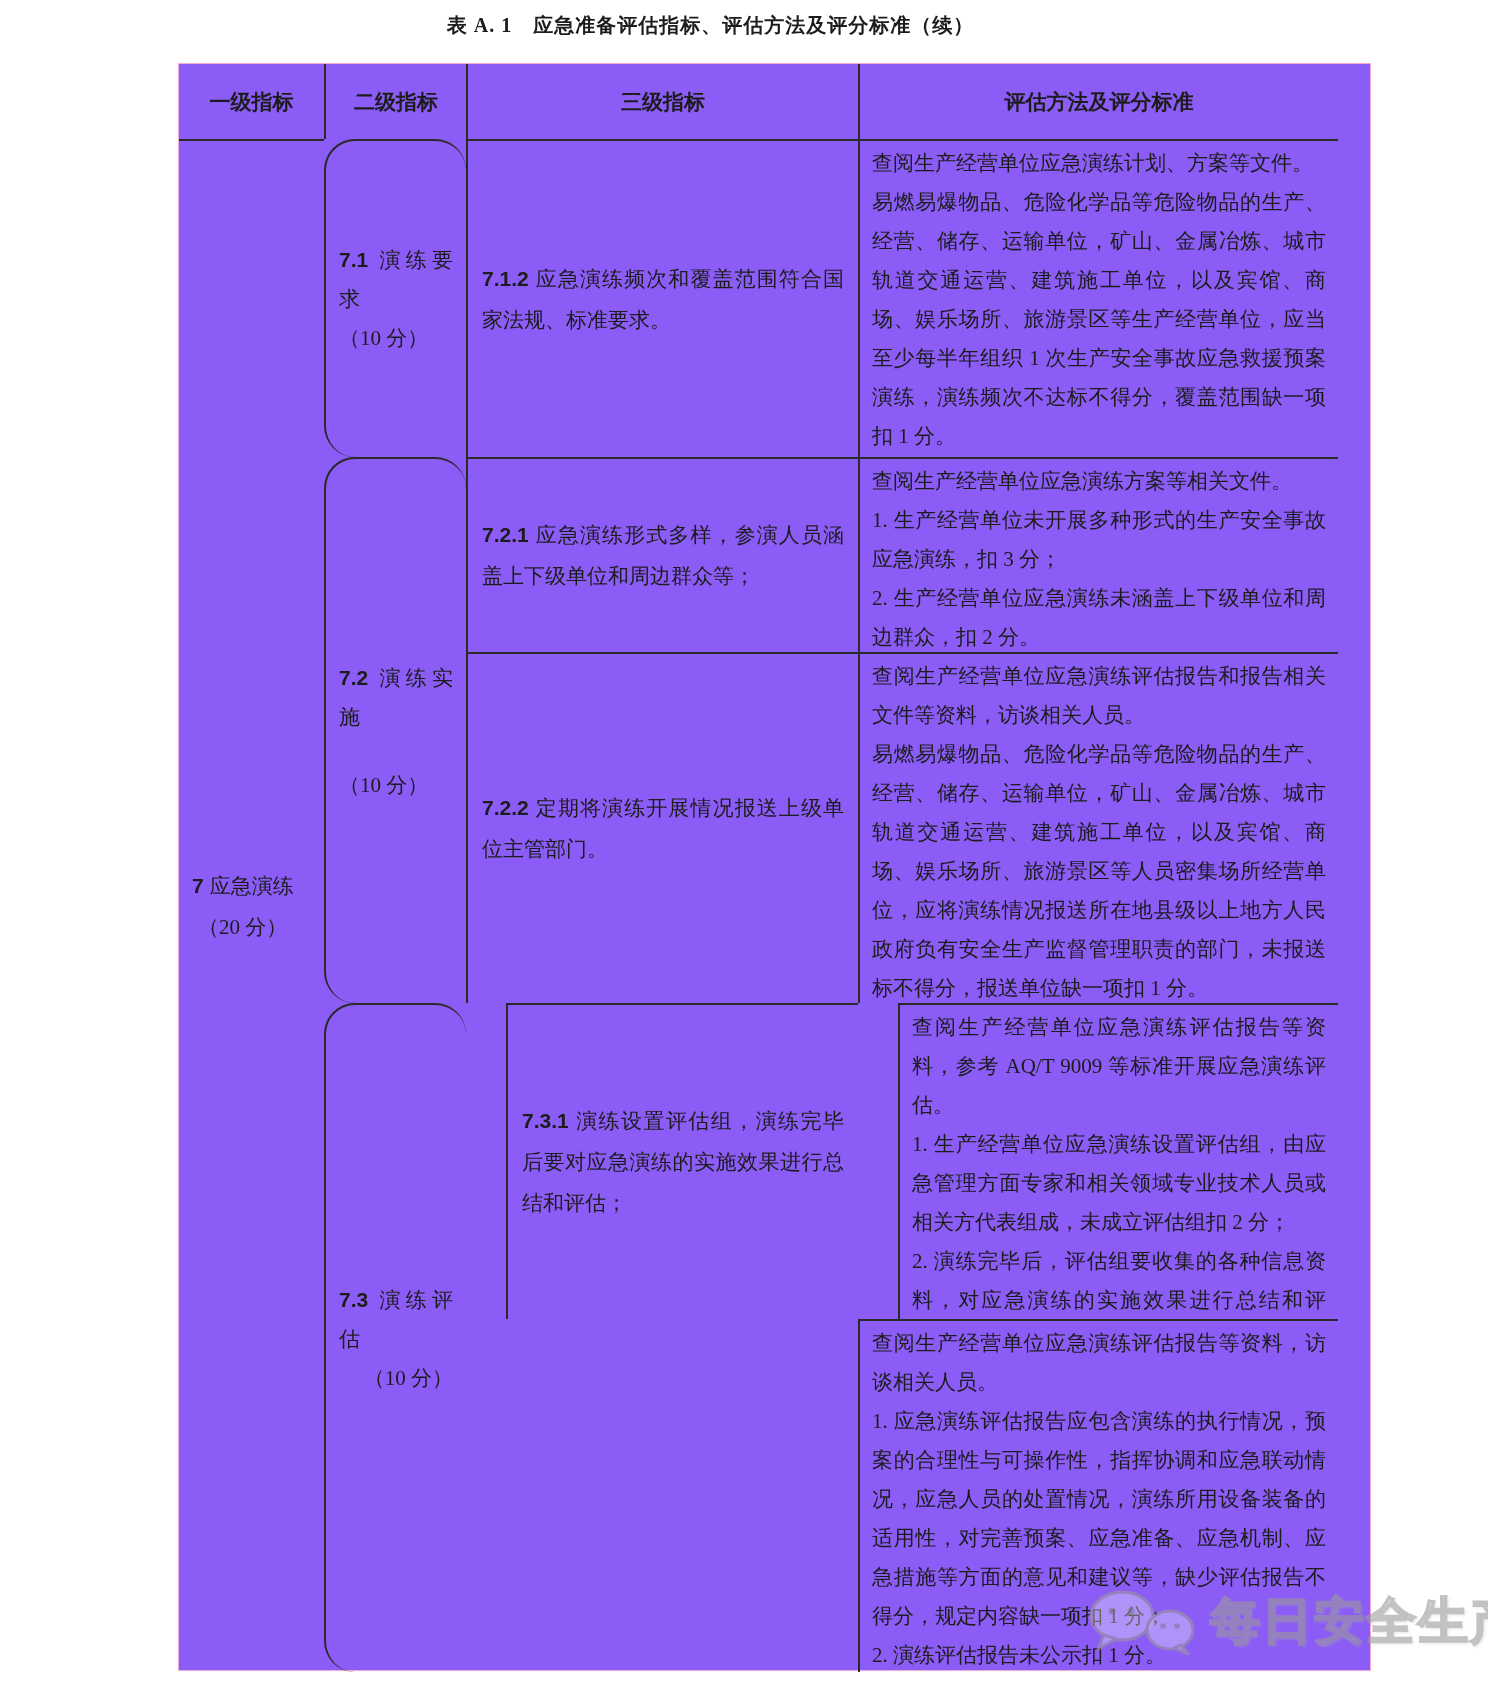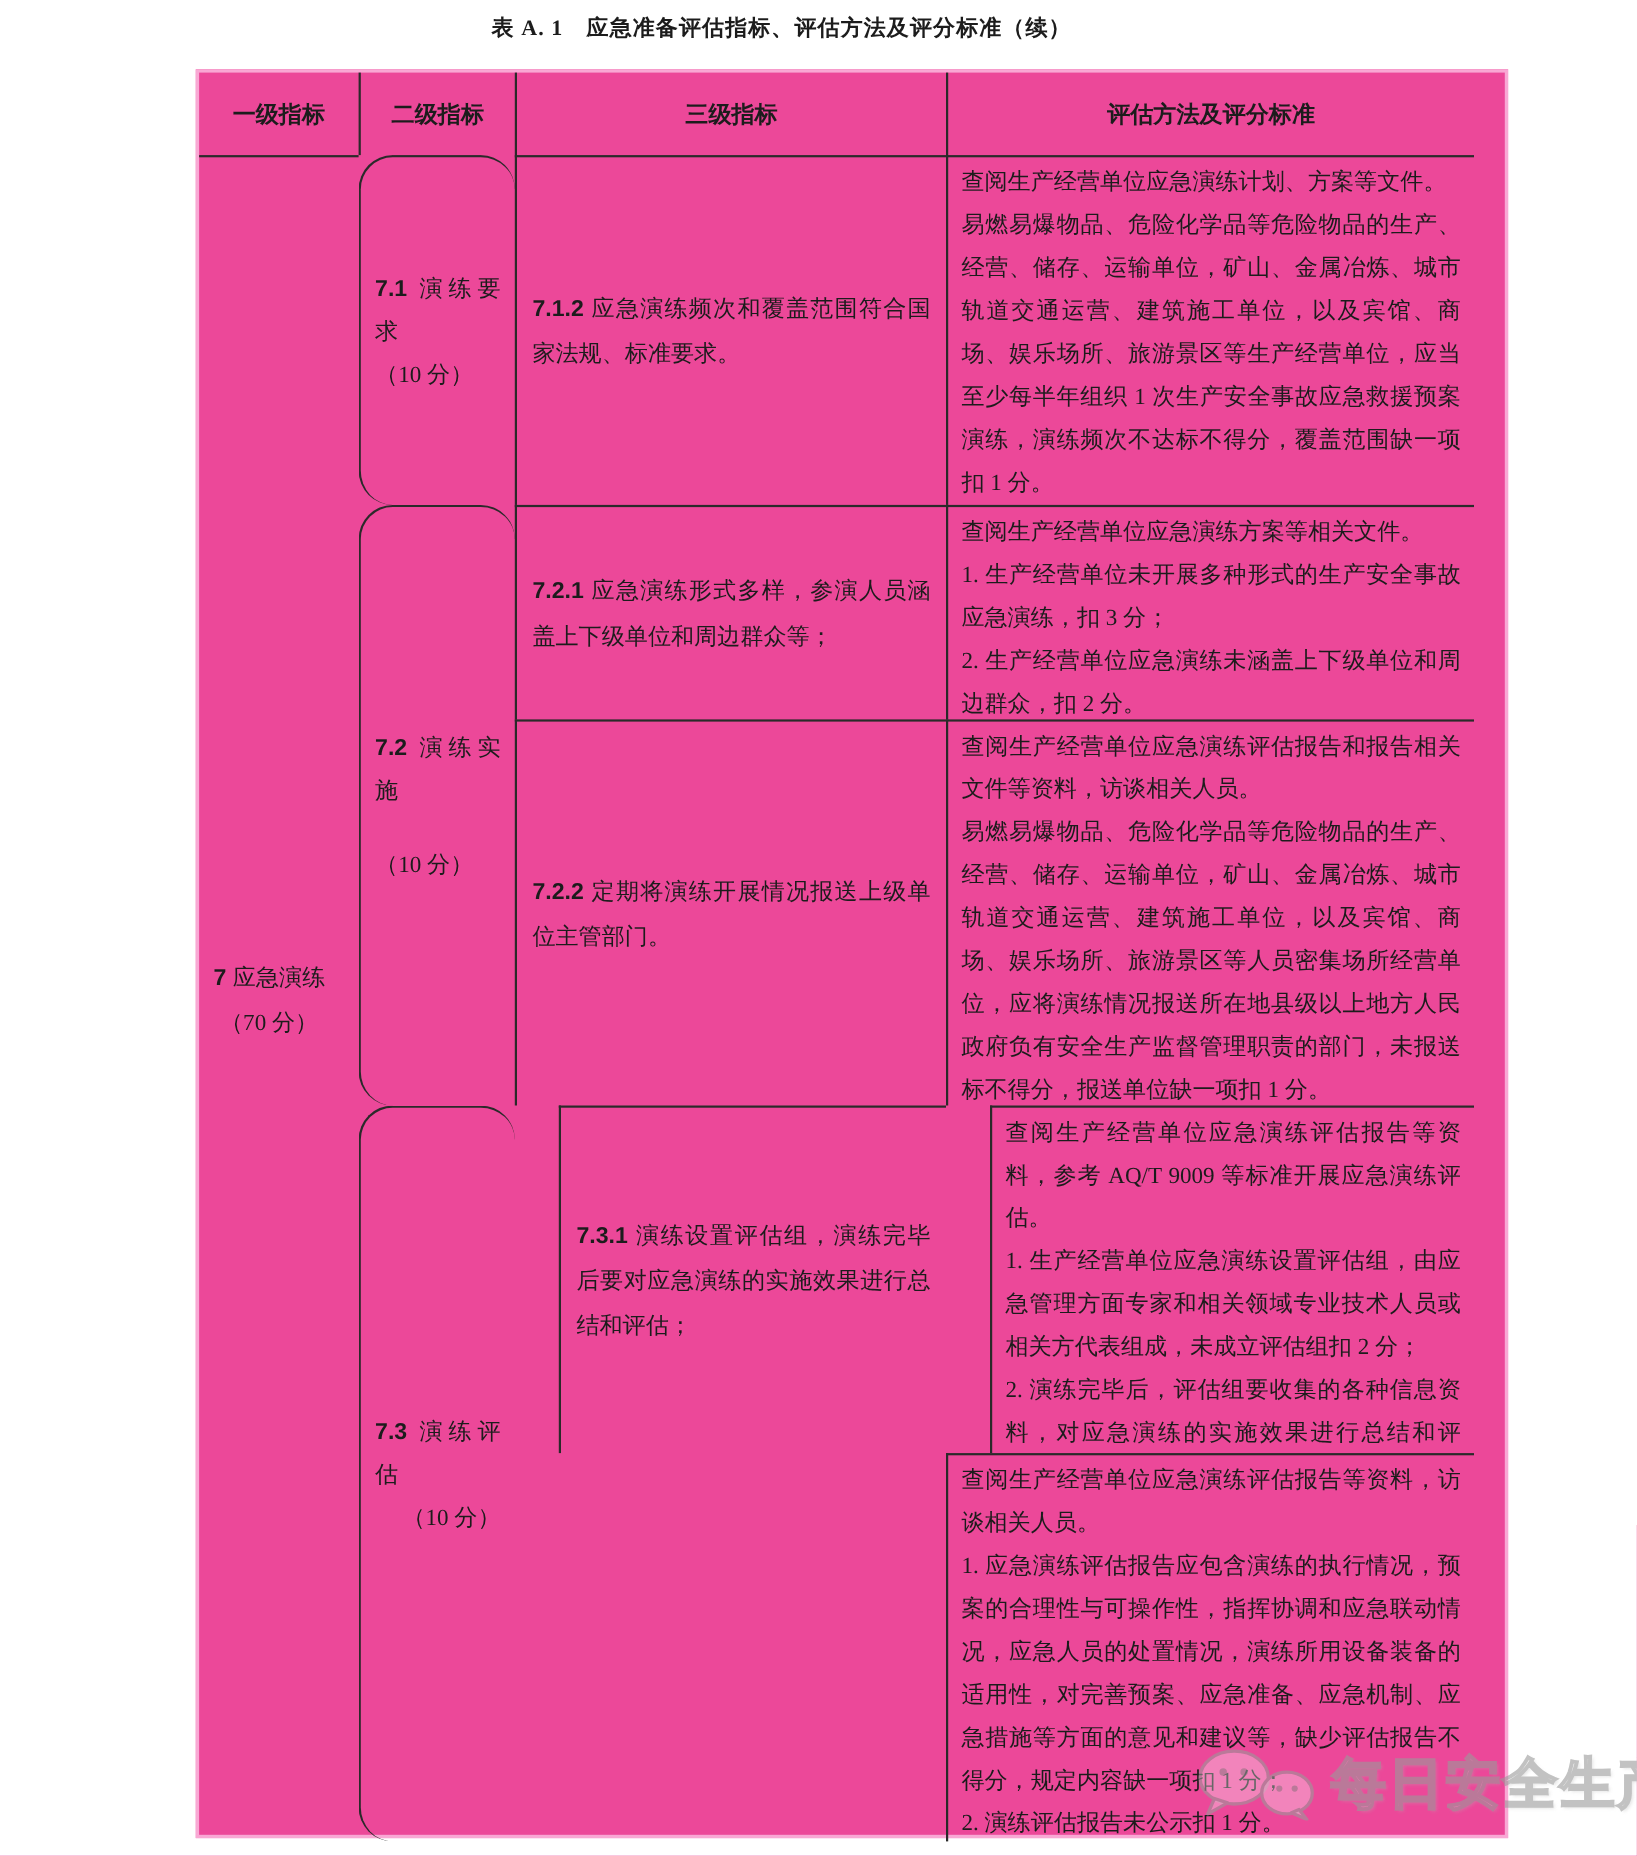--- a/index.html
+++ b/index.html
@@ -10,21 +10,21 @@
   }
   .page-title{
     position:absolute;left:131px;top:12px;width:1159px;
     text-align:center;font-size:20px;font-weight:bold;letter-spacing:1px;
   }
   .tbl{
     position:absolute;left:178px;top:63px;width:1193px;height:1608px;
     display:grid;
     grid-template-columns:145px 142px 392px 480px;
     grid-template-rows:75px 318px 195px 351px 316px 353px;
-    border:3px solid #f9a8d4;box-sizing:border-box;background:#ec4899;
+    border:1px solid #f9a8d4;box-sizing:border-box;background:#8b5cf6;
   }
   .cell{border-left:2px solid #2a2a2a;border-top:2px solid #2a2a2a;overflow:hidden;font-size:21px;}
   .c1{grid-column:1;border-left:none;}
   .c2{grid-column:2;}
   .c3{grid-column:3;}
   .c4{grid-column:4;}
   .r1{grid-row:1;border-top:none;}
   .r2{grid-row:2;}
   .r3{grid-row:3;}
   .r4{grid-row:4;}
@@ -62,21 +62,21 @@
 
 <div class="tbl">
 
   <div class="cell c1 r1 th">一级指标</div>
   <div class="cell c2 r1 th">二级指标</div>
   <div class="cell c3 r1 th">三级指标</div>
   <div class="cell c4 r1 th">评估方法及评分标准</div>
 
   <div class="cell c1 rspan-all vcenter lv1">
     <p><b class="num">7</b><span>应急演练</span></p>
-    <p class="score">（70 分）</p>
+    <p class="score">（20 分）</p>
   </div>
 
   <div class="cell c2 r2 vcenter lv2">
     <p><b class="num">7.1</b><span>演练要求</span></p>
     <p>（10 分）</p>
   </div>
   <div class="cell c2 rspan-34 vcenter lv2">
     <p><b class="num">7.2</b><span>演练实施</span></p>
     <p>（10 分）</p>
   </div>

